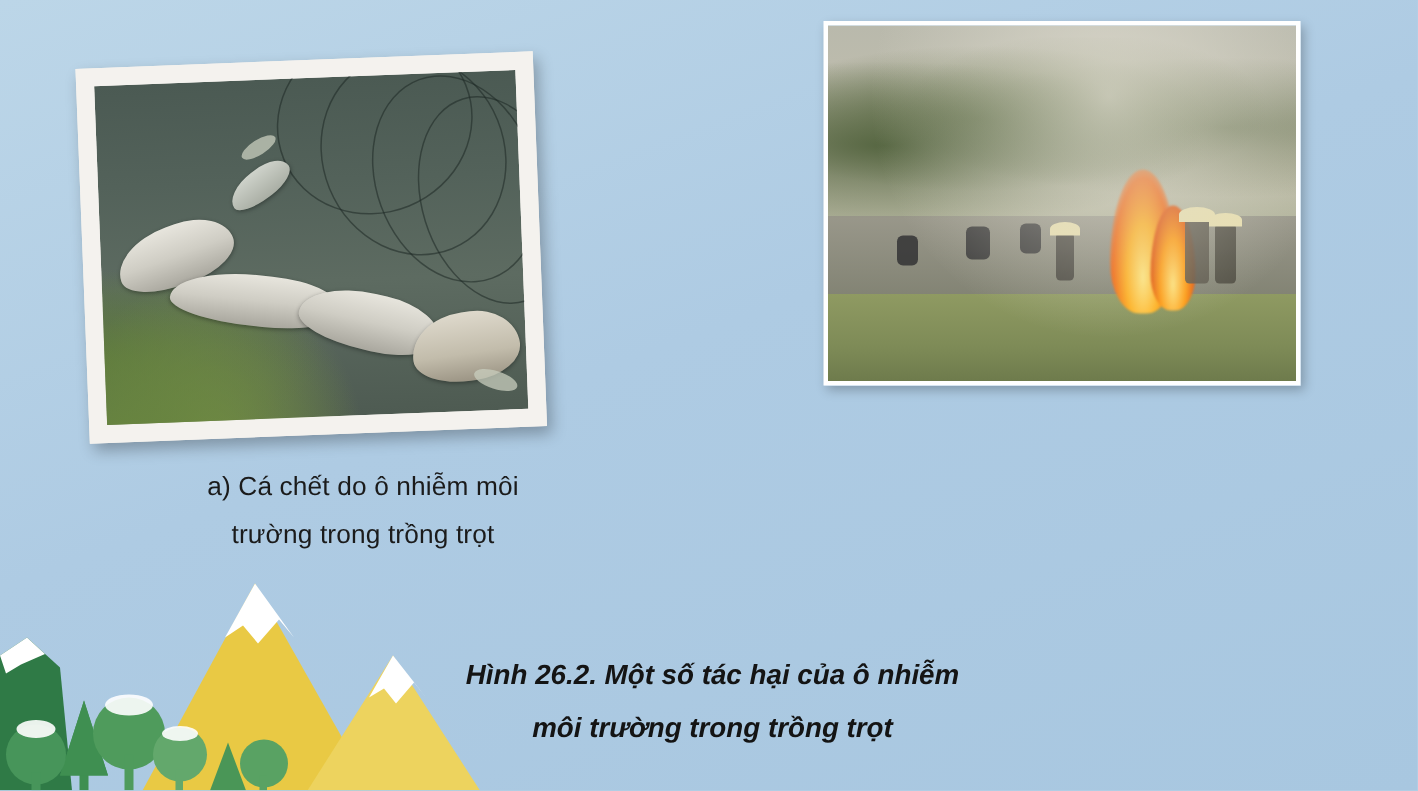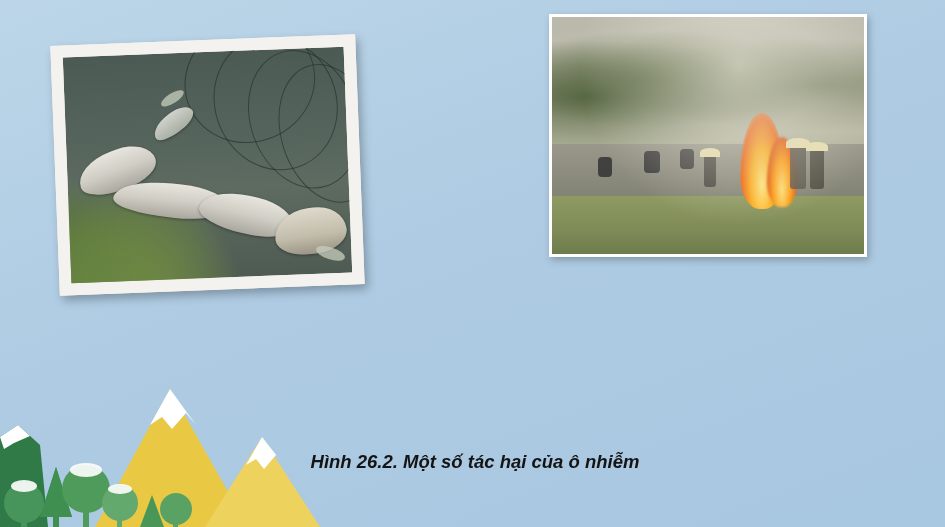--- a/index.html
+++ b/index.html
@@ -214,21 +214,21 @@
     width: 340px;
   }
   .caption-b {
     left: 540px;
     top: 283px;
     width: 345px;
   }
   .figure-title {
     position: absolute;
     left: 215px;
-    top: 444px;
+    top: 432px;
     width: 520px;
     text-align: center;
     font-weight: bold;
     font-style: italic;
     font-size: 18.5px;
     line-height: 1.9;
     color: #141414;
   }
   .cap-line { display: block; }
 </style>
@@ -305,19 +305,24 @@
       <span class="fire"></span>
       <span class="fire2"></span>
       <span class="person p2"></span>
       <span class="hat h2"></span>
       <span class="person p3"></span>
       <span class="hat h3"></span>
       <div class="haze"></div>
     </div>
   </div>
 
+  <div class="caption caption-a">
+    <span class="cap-line">a) Cá chết do ô nhiễm môi</span>
+    <span class="cap-line">trường trong trồng trọt</span>
+  </div>
 
 
   <div class="figure-title">
     <span class="cap-line">Hình 26.2. Một số tác hại của ô nhiễm</span>
+    <span class="cap-line">môi trường trong trồng trọt</span>
   </div>
 
 </div>
 
 </body></html>

